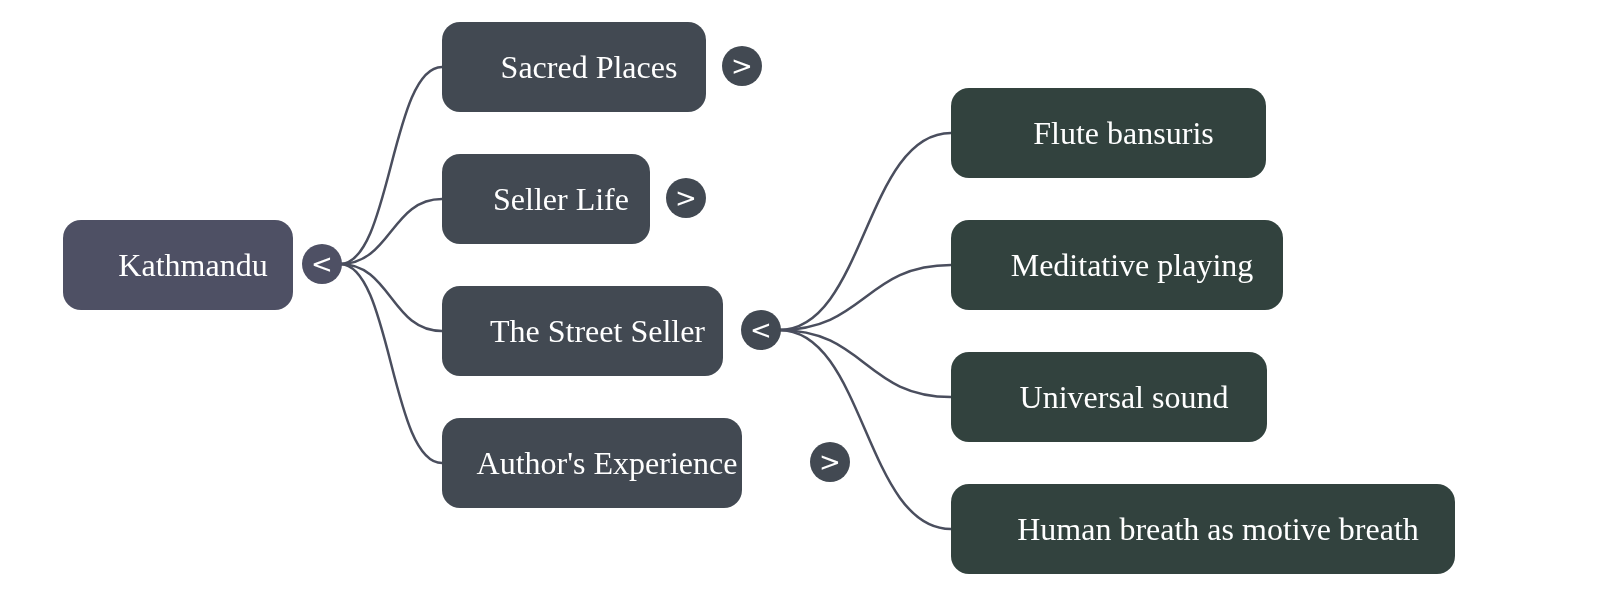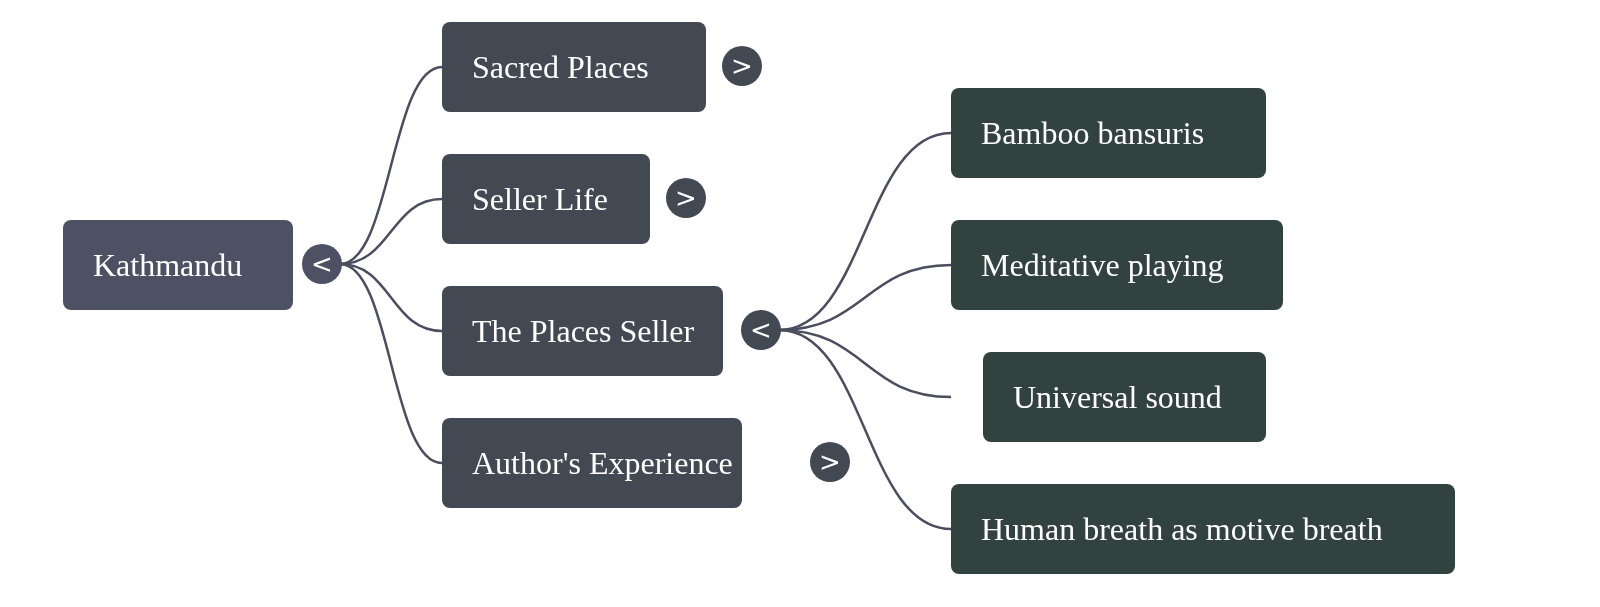--- a/index.html
+++ b/index.html
@@ -1,18 +1,18 @@
 <!DOCTYPE html>
 <html><head>
 <meta charset="utf-8">
 <style>
   html,body{margin:0;padding:0;background:#ffffff;}
   body{width:1600px;height:607px;position:relative;overflow:hidden;font-family:"Liberation Serif","DejaVu Serif",serif;}
   svg.links{position:absolute;left:0;top:0;width:1600px;height:607px;}
-  .node{position:absolute;height:90px;border-radius:8px;color:#ffffff;font-size:32px;display:flex;align-items:center;padding-left:30px;box-sizing:border-box;white-space:nowrap;cursor:pointer;}
+  .node{position:absolute;height:90px;border-radius:18px;color:#ffffff;font-size:32px;display:flex;align-items:center;padding-left:30px;box-sizing:border-box;white-space:nowrap;cursor:pointer;justify-content:center;}
   .root{background:#4e5064;margin-left:7px;}
   .l1{background:#424952;}
   .l2{background:#32423e;}
   .toggle{position:absolute;width:40px;height:40px;border-radius:50%;background:#424952;color:#fff;font-family:"DejaVu Sans",sans-serif;font-size:26px;display:flex;align-items:center;justify-content:center;cursor:pointer;line-height:1;}
   .toggle.root-t{background:#4e5064;}
 </style>
 </head>
 <body>
 
 <svg class="links" xmlns="http://www.w3.org/2000/svg">
@@ -43,37 +43,37 @@
 </div>
 
 <div class="node l1" style="left:442px;top:154px;width:208px;">
   <span>Seller Life</span>
 </div>
 <div class="toggle" style="left:666px;top:178px;">
   <span>&gt;</span>
 </div>
 
 <div class="node l1" style="left:442px;top:286px;width:281px;">
-  <span>The Places Seller</span>
+  <span>The Street Seller</span>
 </div>
 <div class="toggle" style="left:741px;top:310px;">
   <span>&lt;</span>
 </div>
 
 <div class="node l1" style="left:442px;top:418px;width:300px;">
   <span>Author's Experience</span>
 </div>
 <div class="toggle" style="left:810px;top:442px;">
   <span>&gt;</span>
 </div>
 
 <div class="node l2" style="left:951px;top:88px;width:315px;">
-  <span>Bamboo bansuris</span>
+  <span>Flute bansuris</span>
 </div>
 <div class="node l2" style="left:951px;top:220px;width:332px;">
   <span>Meditative playing</span>
 </div>
-<div class="node l2" style="left:951px;top:352px;width:283px;margin-left:32px;">
+<div class="node l2" style="left:951px;top:352px;width:316px;">
   <span>Universal sound</span>
 </div>
 <div class="node l2" style="left:951px;top:484px;width:504px;">
   <span>Human breath as motive breath</span>
 </div>
 
 </body></html>

